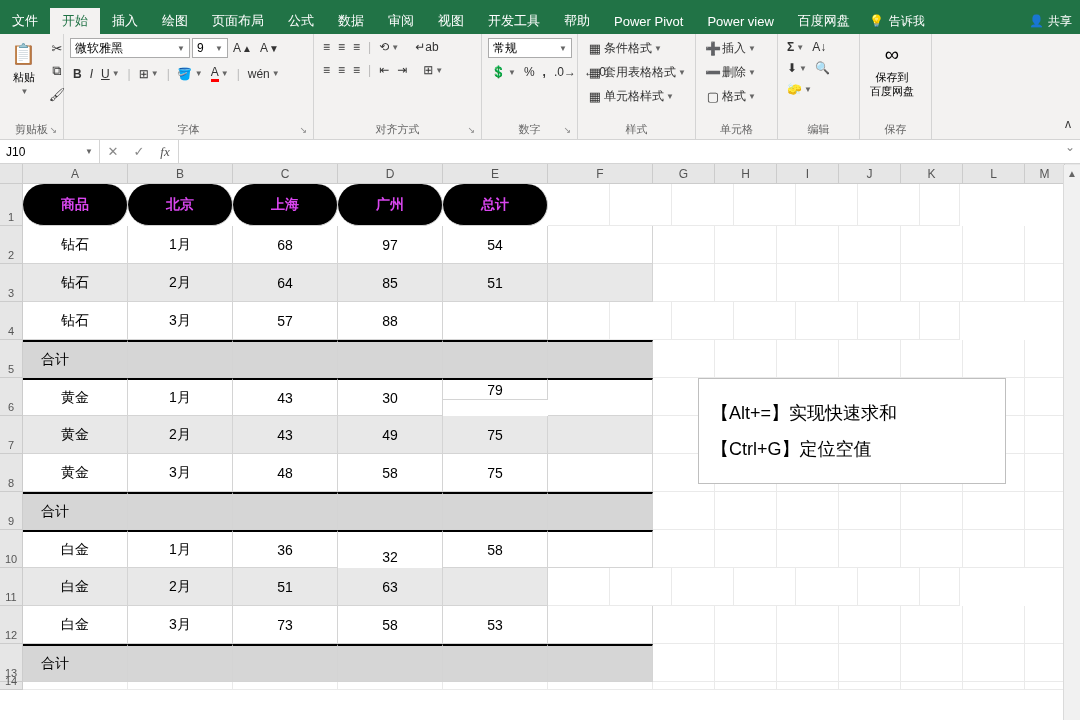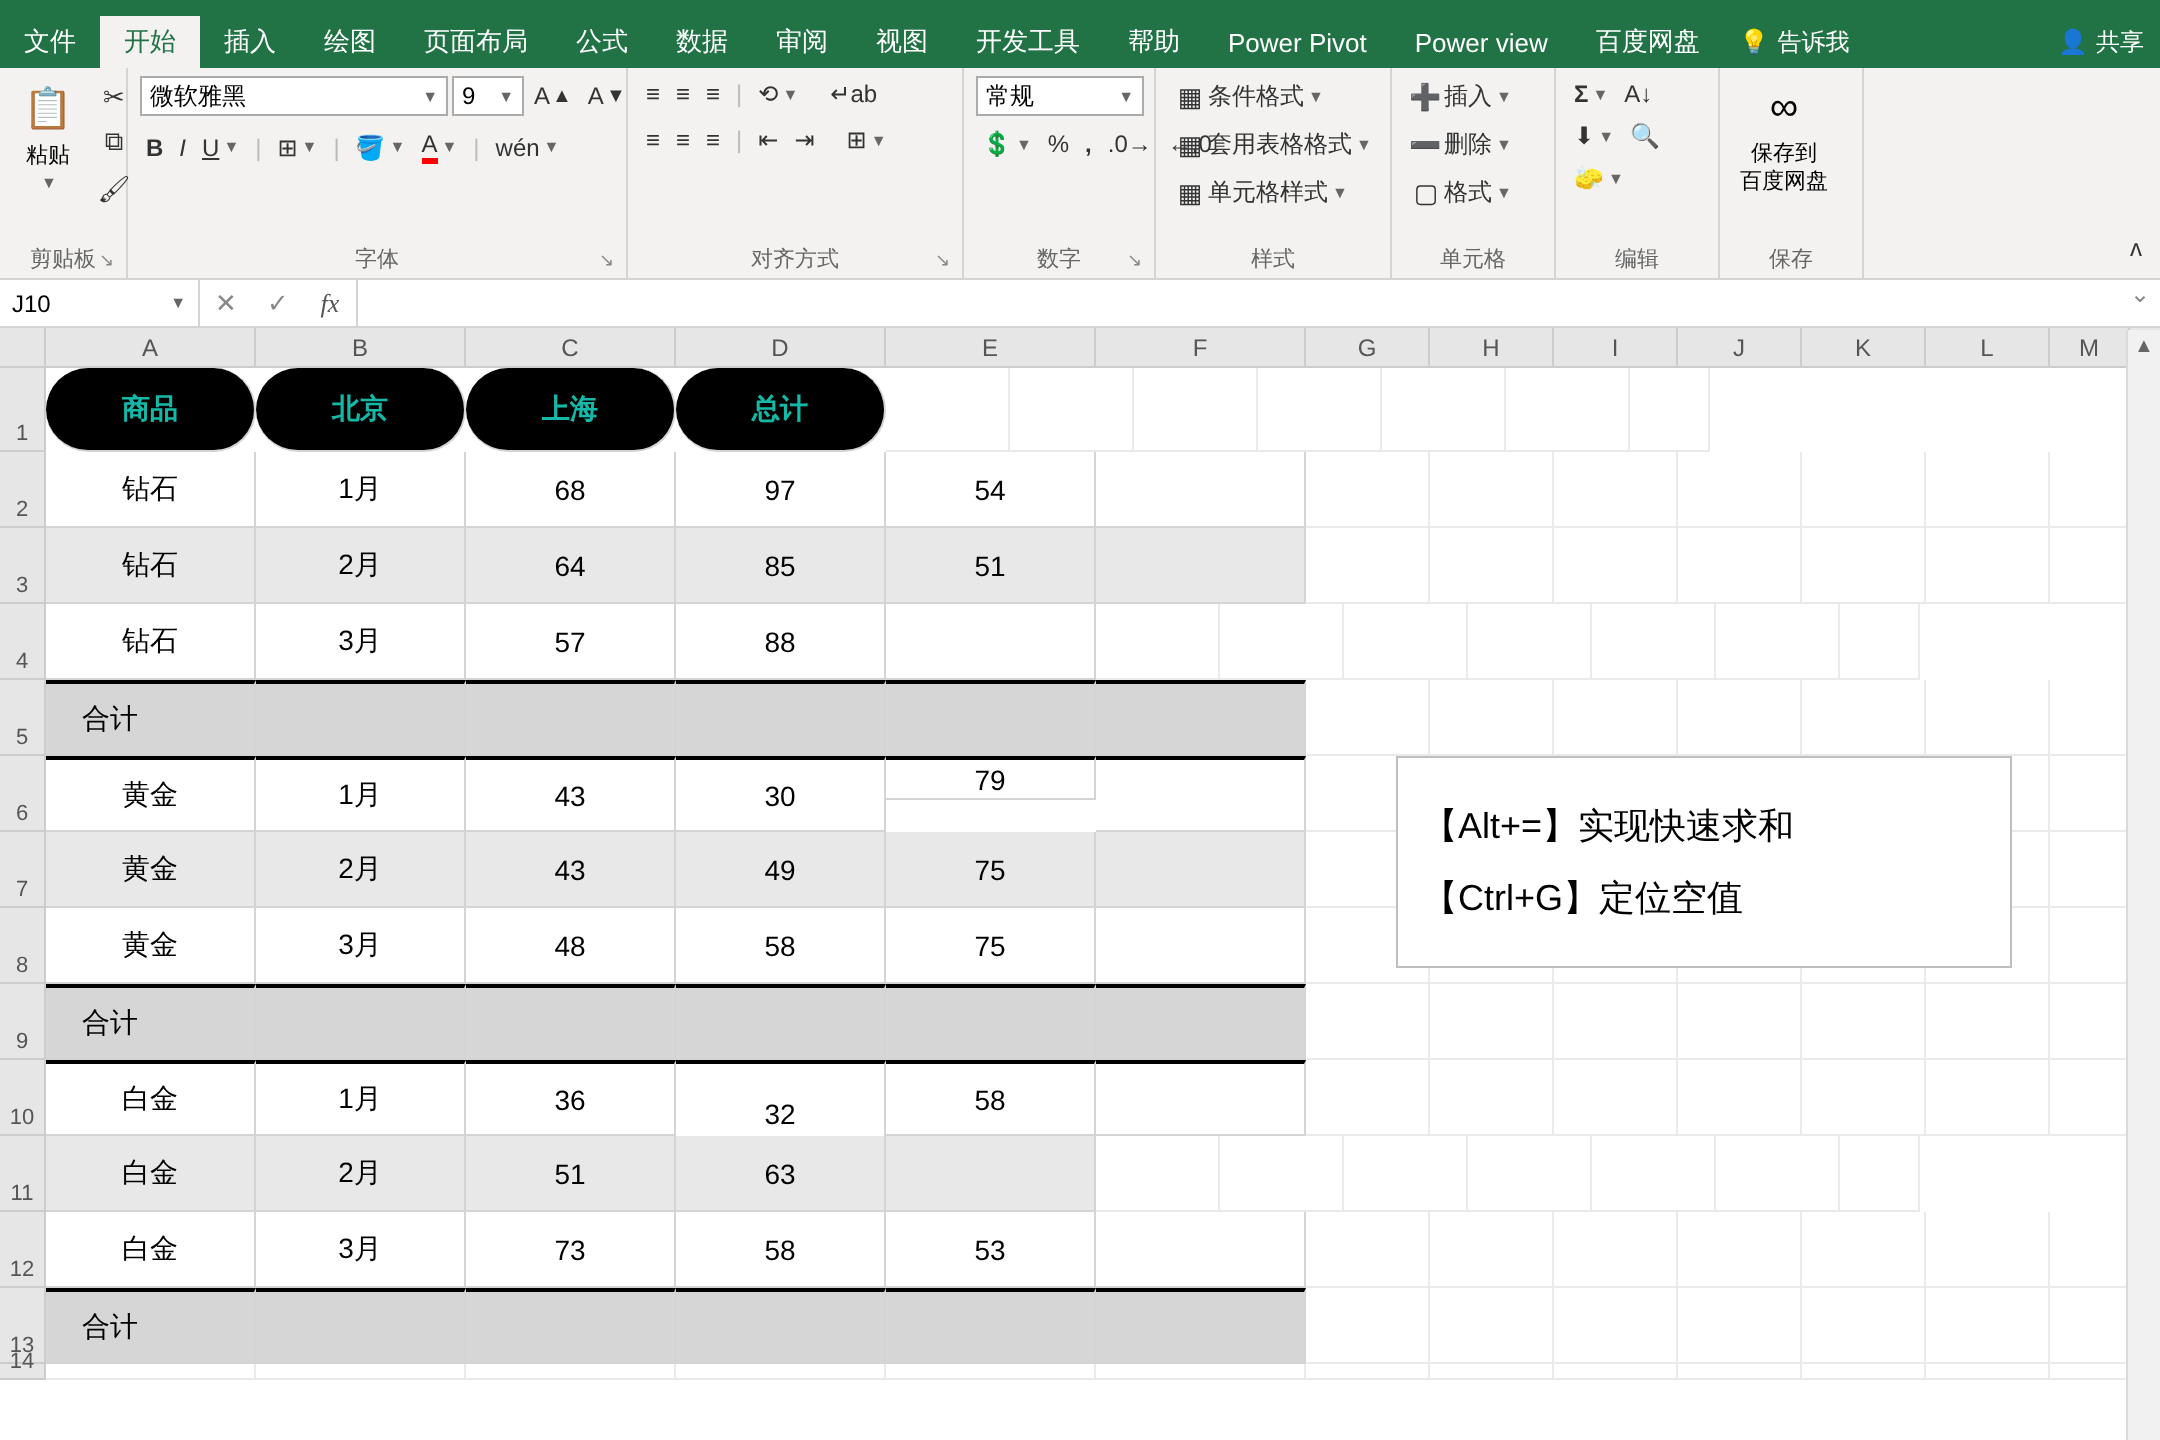--- a/index.html
+++ b/index.html
@@ -42,21 +42,21 @@
 
 .sheet { display: flex; flex-direction: column; }
 .col-headers { display: flex; height: 20px; background: #e6e6e6; }
 .corner { width: 23px; background: #e6e6e6; border-right: 1px solid #ccc; border-bottom: 1px solid #ccc; }
 .ch { border-right: 1px solid #ccc; border-bottom: 1px solid #ccc; background: #e6e6e6; text-align: center; font-size: 12px; line-height: 20px; color: #555; }
 
 .data-row { display: flex; }
 .rh { width: 23px; background: #e6e6e6; border-right: 1px solid #ccc; border-bottom: 1px solid #ccc; text-align: center; font-size: 11px; color: #555; display: flex; align-items: flex-end; justify-content: center; padding-bottom: 2px; }
 
 .cell { border-right: 1px solid #d4d4d4; border-bottom: 1px solid #d4d4d4; font-size: 14px; display: flex; align-items: center; justify-content: center; }
-.cell.hdr { background: #000; color: #14b8a6; font-weight: 600; border-radius: 21px; }
+.cell.hdr { background: #000; color: #d946ef; font-weight: 600; border-radius: 21px; }
 .cell.odd { background: #fff; }
 .cell.even { background: #e8e8e8; }
 .cell.sum { background: #d6d6d6; justify-content: flex-start; padding-left: 18px; font-size: 14px; }
 .cell.sum-border-top { border-top: 2px solid #000; }
 .cell.after-sum { border-top: 2px solid #000; }
 .cell.plain { background: #fff; border-right: 1px solid #eaeaea; border-bottom: 1px solid #eaeaea; }
 
 .wA { width: 105px; } .wB { width: 105px; } .wC { width: 105px; } .wD { width: 105px; } .wE { width: 105px; } .wF { width: 105px; }
 .wG { width: 62px; } .wH { width: 62px; } .wI { width: 62px; } .wJ { width: 62px; } .wK { width: 62px; } .wL { width: 62px; } .wM { width: 40px; }
 
@@ -115,21 +115,21 @@
             <span class="ico-sq">🖌</span>
           </span>
       </div>
     </div>
     <div class="rgroup-label"><span>剪贴板</span><span class="dlg">↘</span></div>
   </div>
 
   <div class="rgroup" style="width:250px">
     <div class="rgroup-body col" style="gap:5px">
       <div class="row">
-        <div class="sel" style="width:154px">
+        <div class="sel" style="width:120px">
             <span>微软雅黑</span>
             <span class="dd">▼</span>
           </div>
         <div class="sel" style="width:36px">
             <span>9</span>
             <span class="dd">▼</span>
           </div>
         <span class="btn">A<sup>▲</sup></span>
         <span class="btn">A<sup>▼</sup></span>
       </div>
@@ -329,20 +329,21 @@
         <div class="ch wL">L</div>
         <div class="ch wM">M</div>
       </div>
   </div>
   <div id="grid-rows">
       <div class="data-row" style="height: 42px;">
         <div class="rh" style="height: 42px;">1</div>
         <div class="cell wA hdr" style="height: 42px;">商品</div>
         <div class="cell wC hdr" style="height: 42px;">北京</div>
         <div class="cell wD hdr" style="height: 42px;">上海</div>
+        <div class="cell wE hdr" style="height: 42px;">广州</div>
         <div class="cell wF hdr" style="height: 42px;">总计</div>
         <div class="cell wG plain" style="height: 42px;"></div>
         <div class="cell wH plain" style="height: 42px;"></div>
         <div class="cell wI plain" style="height: 42px;"></div>
         <div class="cell wJ plain" style="height: 42px;"></div>
         <div class="cell wK plain" style="height: 42px;"></div>
         <div class="cell wL plain" style="height: 42px;"></div>
         <div class="cell wM plain" style="height: 42px;"></div>
       </div>
       <div class="data-row" style="height: 38px;">

